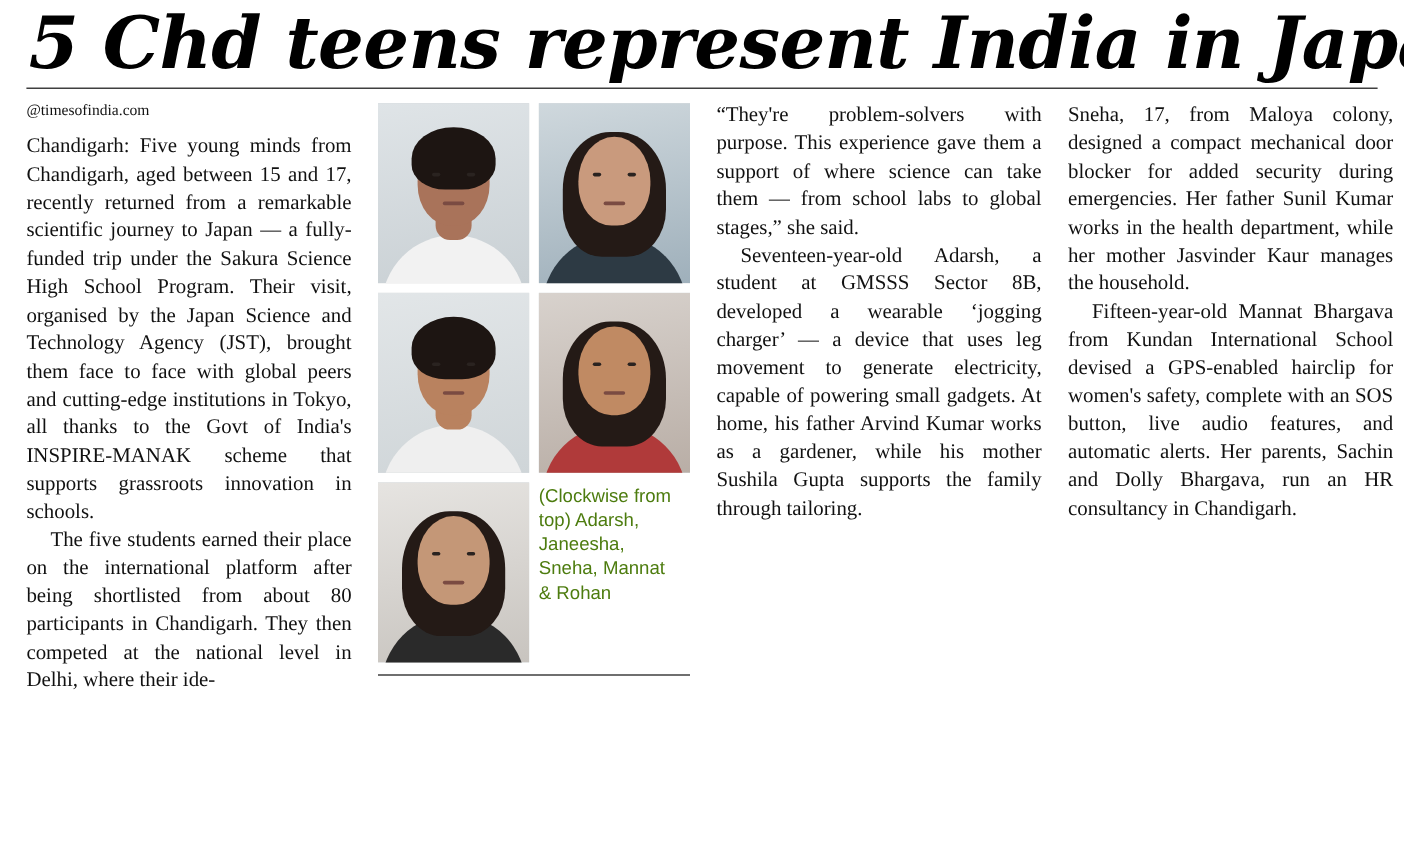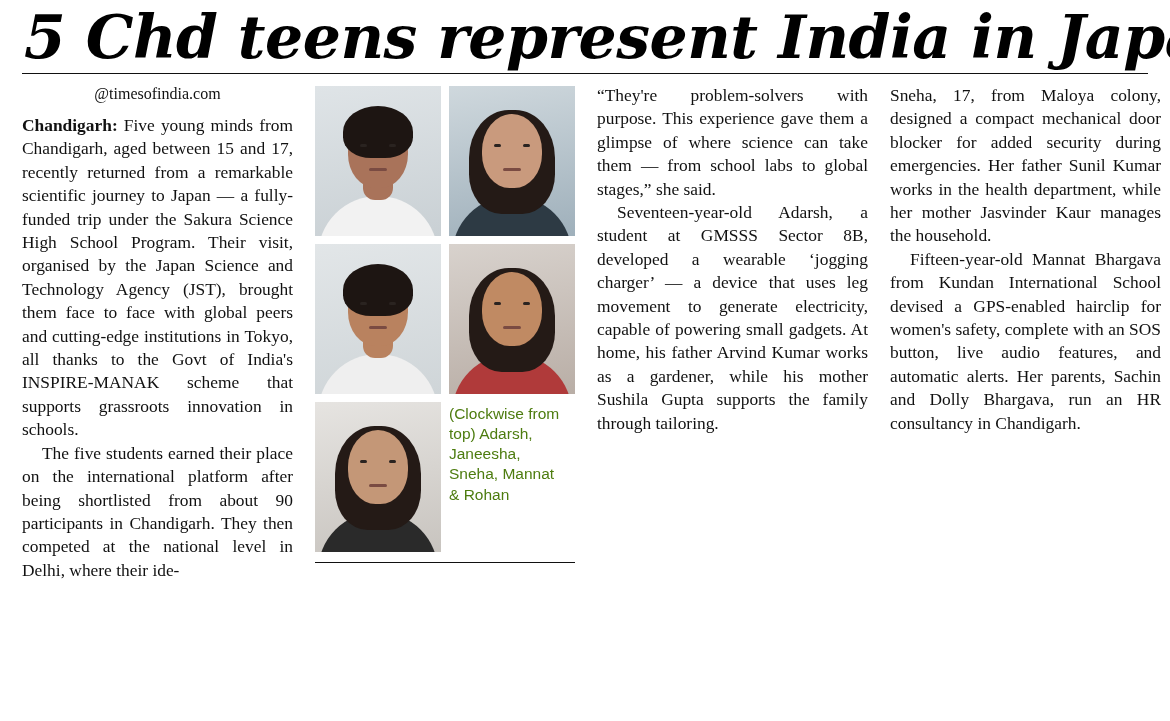--- a/index.html
+++ b/index.html
@@ -56,38 +56,38 @@
   .byline {
     font-family: "Liberation Serif", serif;
     font-weight: 700;
     font-size: 15px;
     line-height: 1.25;
     text-align: center;
     margin: 4px 0 0 0;
   }
   .byline-mail {
     font-family: "Liberation Serif", serif;
-    font-size: 16px;
+    font-size: 13px;
     line-height: 1.25;
-    text-align: center;
+    text-align: left;
     margin: 0 0 10px 0;
   }
 
   p.body {
     font-family: "Liberation Serif", serif;
     font-size: 17.4px;
     line-height: 1.345;
     text-align: justify;
     text-justify: inter-word;
     margin: 0;
     hyphens: manual;
   }
   p.body + p.body { text-indent: 20px; }
   p.body.noindent { text-indent: 0; }
-  .lead-in { font-weight: 700; margin-top: 20px; }
+  .lead-in { font-weight: 400; margin-top: 20px; }
 
   
   .photo-grid {
     display: flex;
     flex-wrap: wrap;
     gap: 8px;
     margin-top: 2px;
   }
   .photo {
     width: 126px;
@@ -215,21 +215,21 @@
 <div class="page">
 
   <h1 class="headline">5 Chd teens represent India in Japan</h1>
   <hr class="rule">
 
   <div class="cols">
 
     <div class="col">
       <div class="byline-mail">@timesofindia.com</div>
       <p class="body noindent"><span class="lead-in">Chandigarh:</span><span> Five young minds from Chandigarh, aged between 15 and 17, recently returned from a remarkable scientific journey to Japan — a fully-funded trip under the Sakura Science High School Program. Their visit, organised by the Japan Science and Technology Agency (JST), brought them face to face with global peers and cutting-edge institutions in Tokyo, all thanks to the Govt of India's INSPIRE-MANAK scheme that supports grassroots innovation in schools.</span></p>
-      <p class="body">The five students earned their place on the international platform after being shortlisted from about 90 participants in Chandigarh. They then competed at the national level in Delhi, where their ide-</p>
+      <p class="body">The five students earned their place on the international platform after being shortlisted from about 80 participants in Chandigarh. They then competed at the national level in Delhi, where their ide-</p>
     </div>
 
     <div class="col col-photos">
       <div class="photo-grid">
 
         <div class="photo">
           <div class="portrait bg-a">
             <div class="shoulders shirt-1"></div>
             <div class="neck skin-1"></div>
             <div class="head skin-1"></div>
@@ -290,21 +290,21 @@
           </div>
           <div class="caption">(Clockwise from top) Adarsh, Janeesha, Sneha, Mannat &amp; Rohan</div>
         </div>
       </div>
 
       <hr class="caption-rule">
 
     </div>
 
     <div class="col">
-      <p class="body noindent">“They're problem-solvers with purpose. This experience gave them a glimpse of where science can take them — from school labs to global stages,” she said.</p>
+      <p class="body noindent">“They're problem-solvers with purpose. This experience gave them a support of where science can take them — from school labs to global stages,” she said.</p>
       <p class="body">Seventeen-year-old Adarsh, a student at GMSSS Sector 8B, developed a wearable ‘jogging charger’ — a device that uses leg movement to generate electricity, capable of powering small gadgets. At home, his father Arvind Kumar works as a gardener, while his mother Sushila Gupta supports the family through tailoring.</p>
     </div>
 
     <div class="col">
       <p class="body">Sneha, 17, from Maloya colony, designed a compact mechanical door blocker for added security during emergencies. Her father Sunil Kumar works in the health department, while her mother Jasvinder Kaur manages the household.</p>
       <p class="body">Fifteen-year-old Mannat Bhargava from Kundan International School devised a GPS-enabled hairclip for women's safety, complete with an SOS button, live audio features, and automatic alerts. Her parents, Sachin and Dolly Bhargava, run an HR consultancy in Chandigarh.</p>
     </div>
 
   </div>
 </div>

